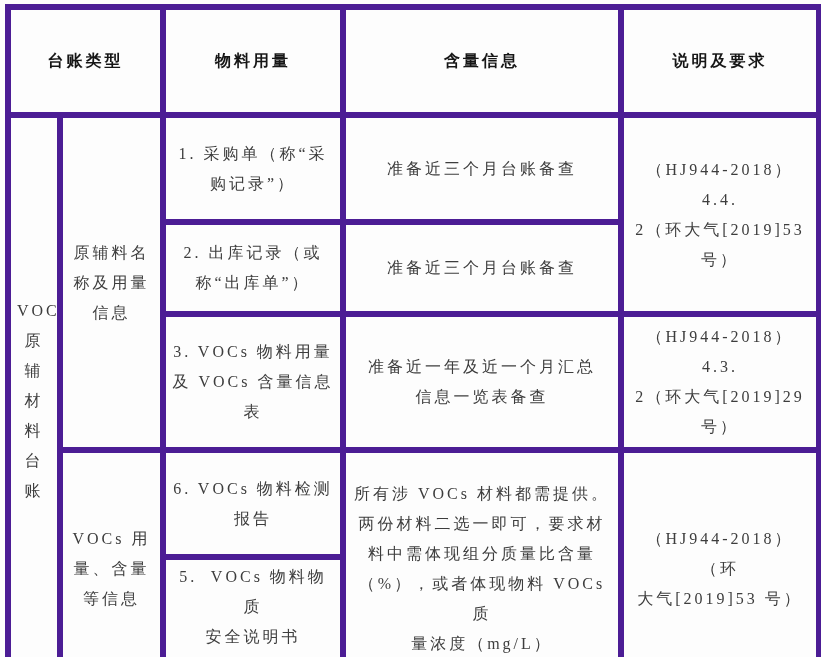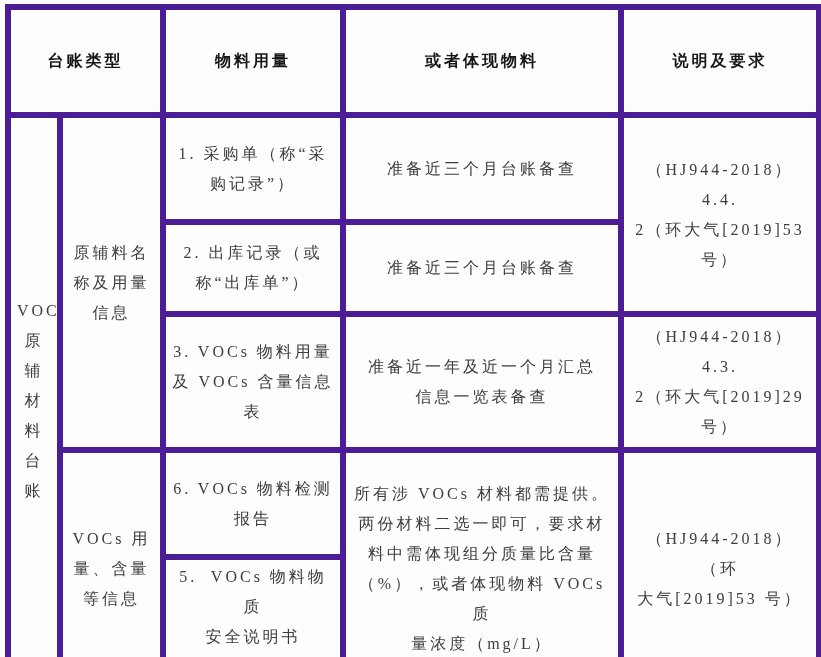--- a/index.html
+++ b/index.html
@@ -85,21 +85,21 @@
       <col style="width:52px">
       <col style="width:103px">
       <col style="width:180px">
       <col style="width:278px">
       <col style="width:198px">
     </colgroup>
     <tbody>
       <tr class="hd">
         <td colspan="2" class="th">台账类型</td>
         <td class="th">物料用量</td>
-        <td class="th">或者体现物料</td>
+        <td class="th">含量信息</td>
         <td class="th">说明及要求</td>
       </tr>
       <tr class="r1">
         <td rowspan="5" class="cat">VOCs
 原辅
 材料
 台账</td>
         <td rowspan="3" class="grp">原辅料名
 称及用量
 信息</td>

